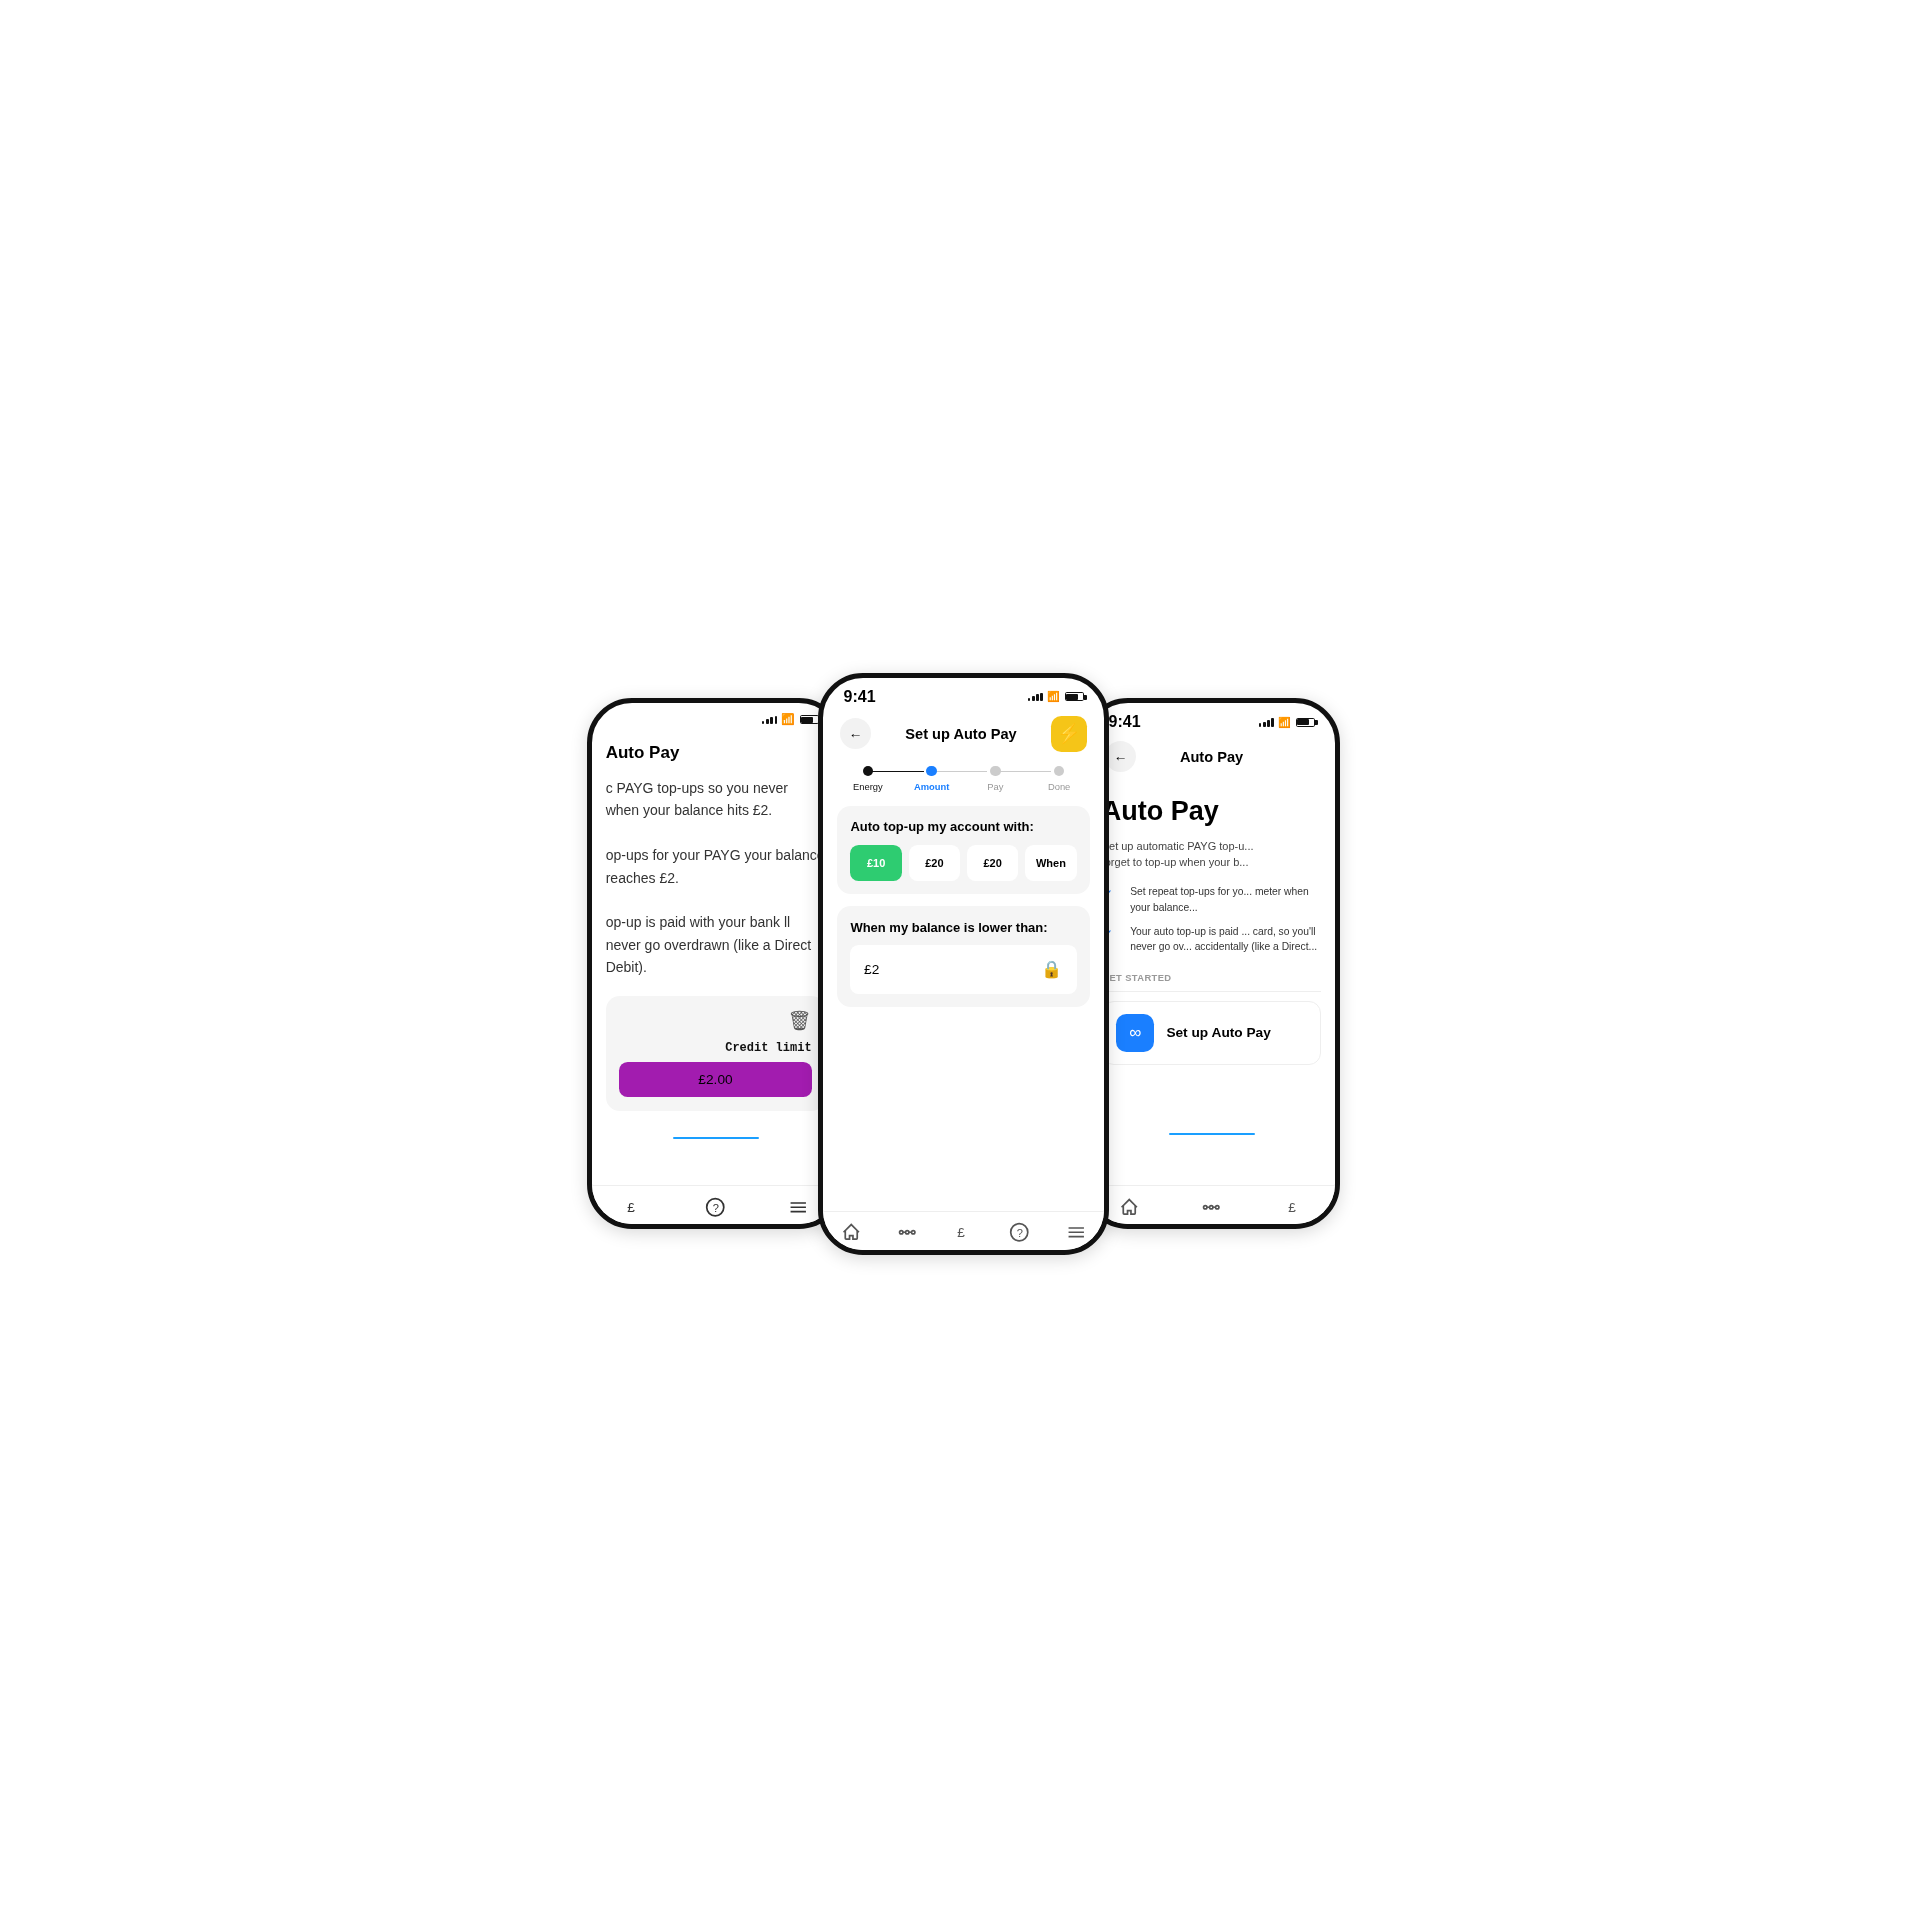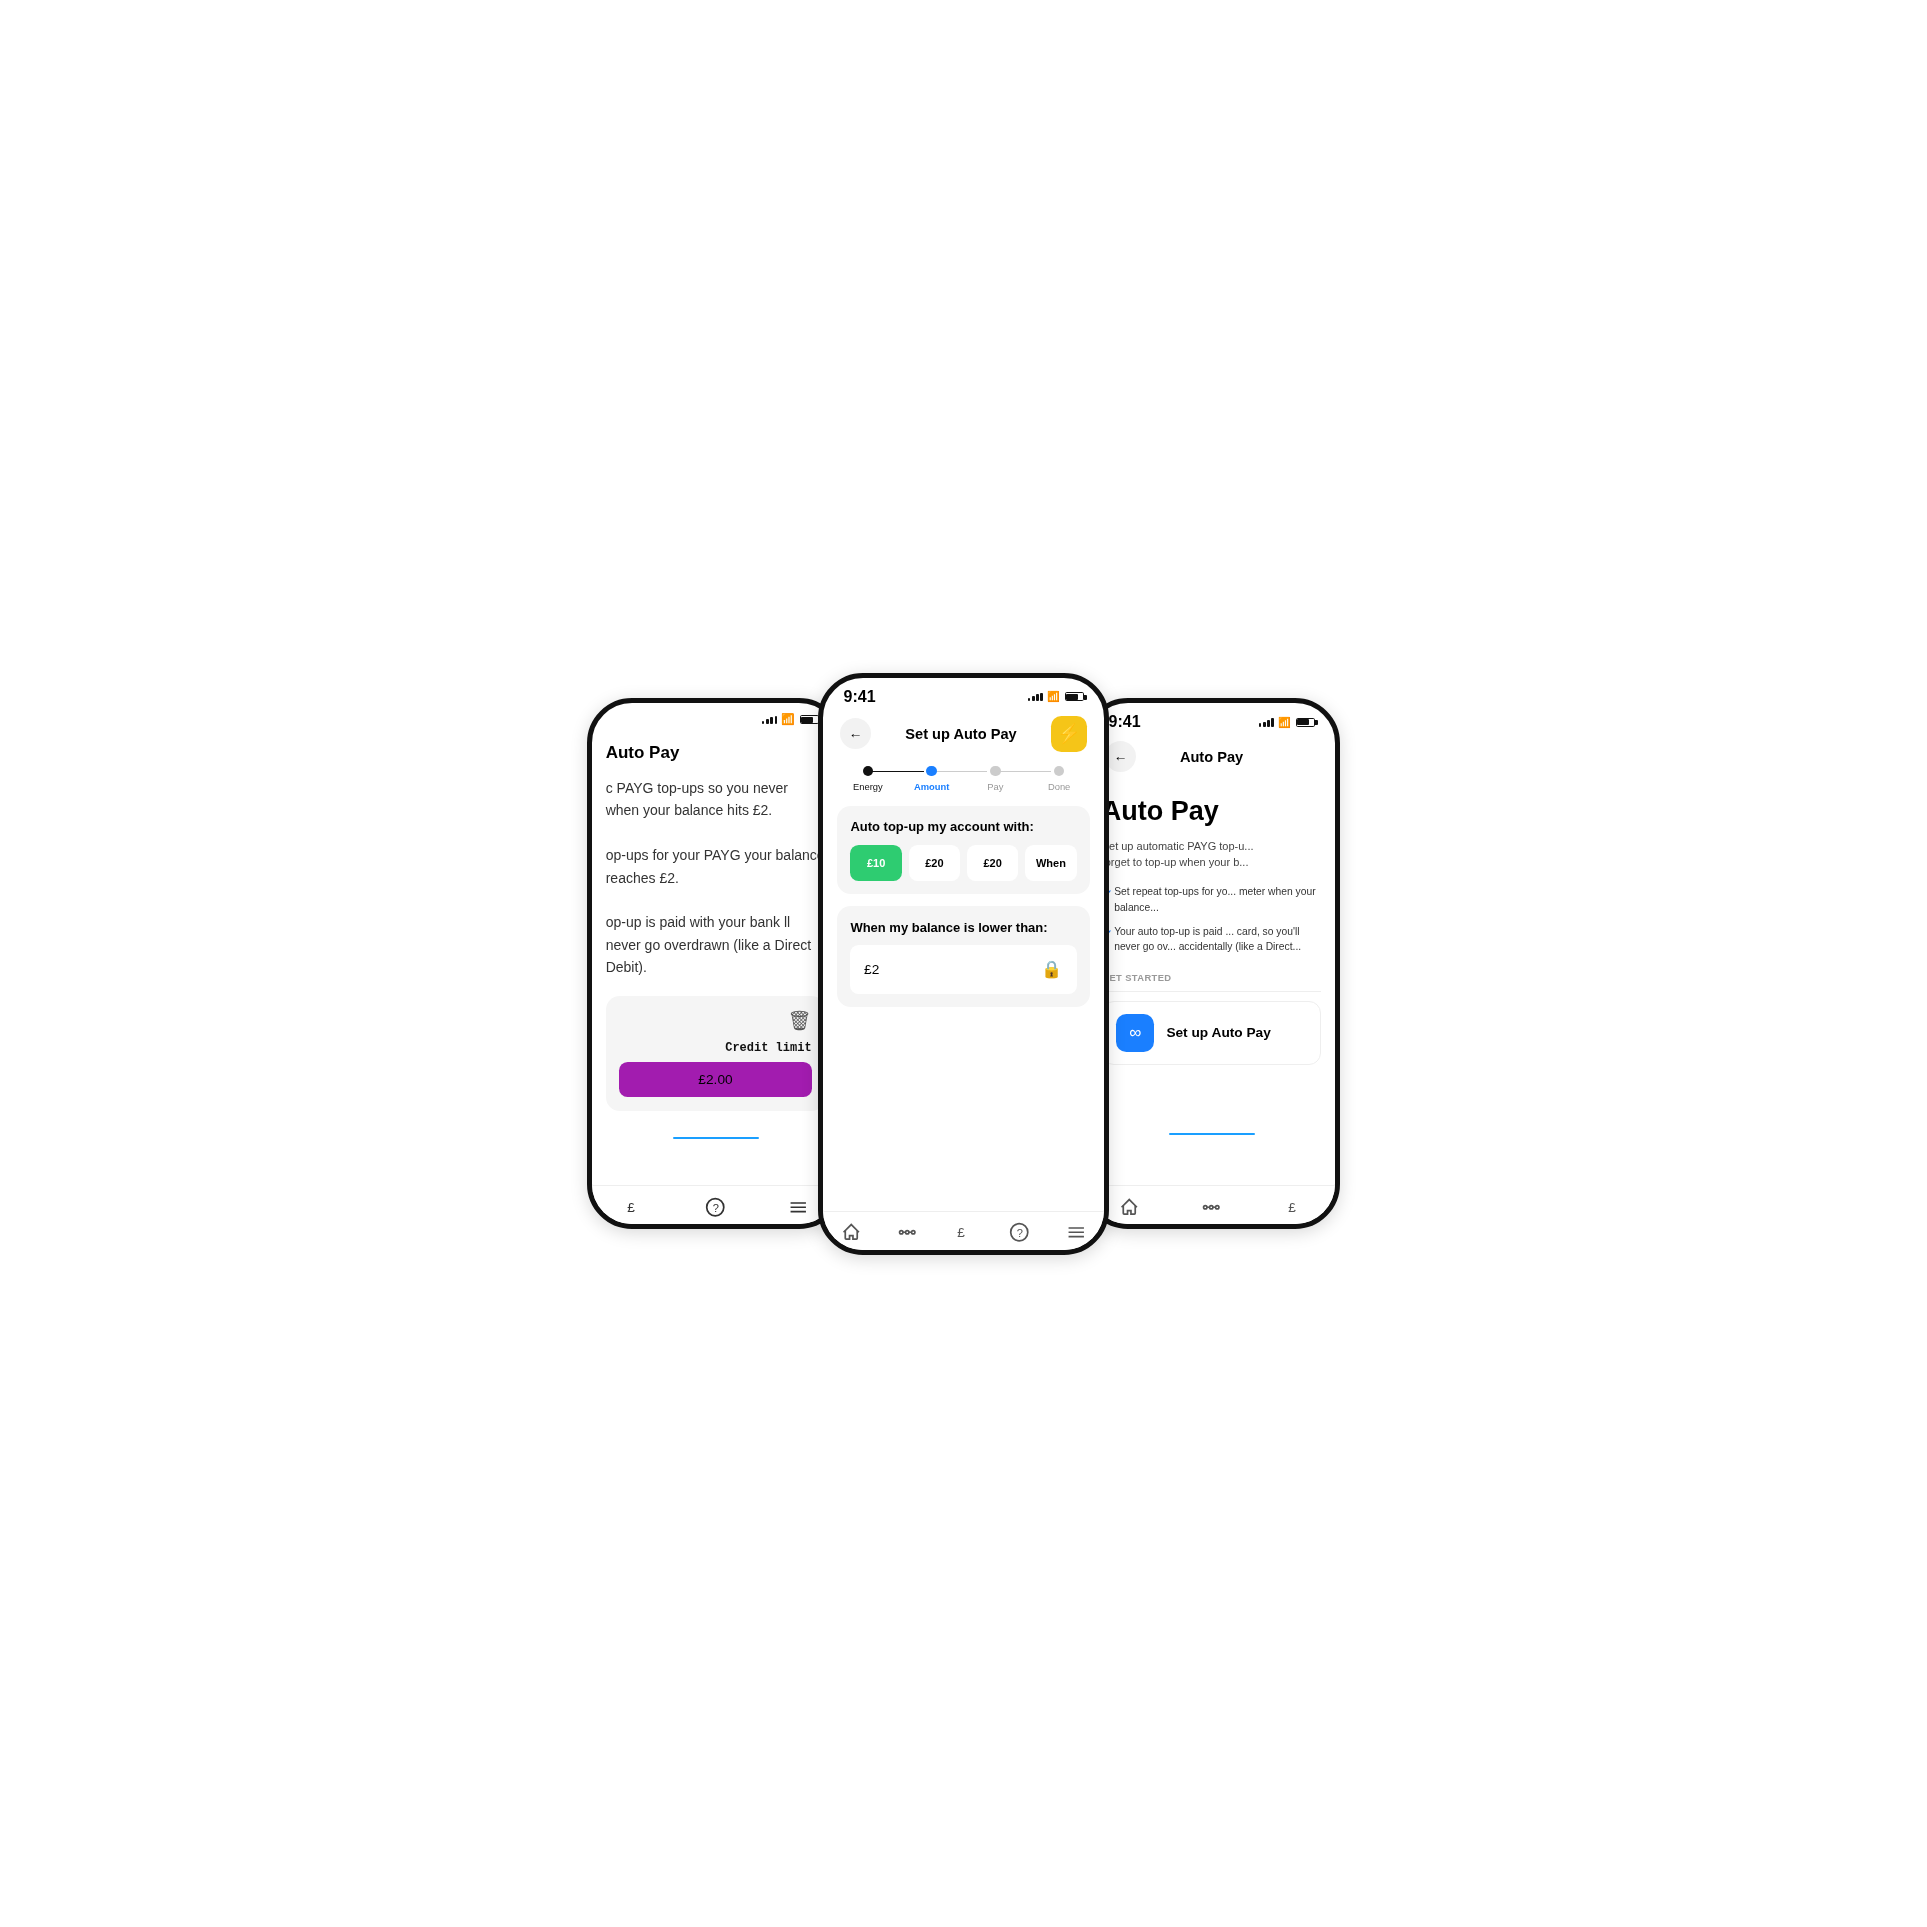--- a/index.html
+++ b/index.html
@@ -219,21 +219,21 @@
       width: 100%;
       text-align: center;
     }
 
     
     .right-content { padding: 17px 13.7px 68px; }
     .auto-pay-title { font-size: 27px; font-weight: 800; margin-bottom: 10.3px; }
     .auto-pay-desc { font-size: 11px; color: #444; line-height: 1.5; margin-bottom: 13.7px; }
     .feature-list { list-style: none; margin-bottom: 17px; }
     .feature-item {
-      display: flex; align-items: flex-start; gap: 1px;
+      display: flex; align-items: flex-start; gap: 17px;
       font-size: 10.3px; color: #333; line-height: 1.5; margin-bottom: 8.6px;
     }
     .check-icon { color: #1a7fff; font-size: 13.7px; margin-top: 0.9px; flex-shrink: 0; }
     .get-started-label {
       font-size: 9.4px; font-weight: 700; color: #999;
       text-transform: uppercase; letter-spacing: 0.4px;
       margin-bottom: 8.6px;
     }
     .divider { height: 0.9px; background: #eee; margin-bottom: 8.6px; }
     .setup-btn {

